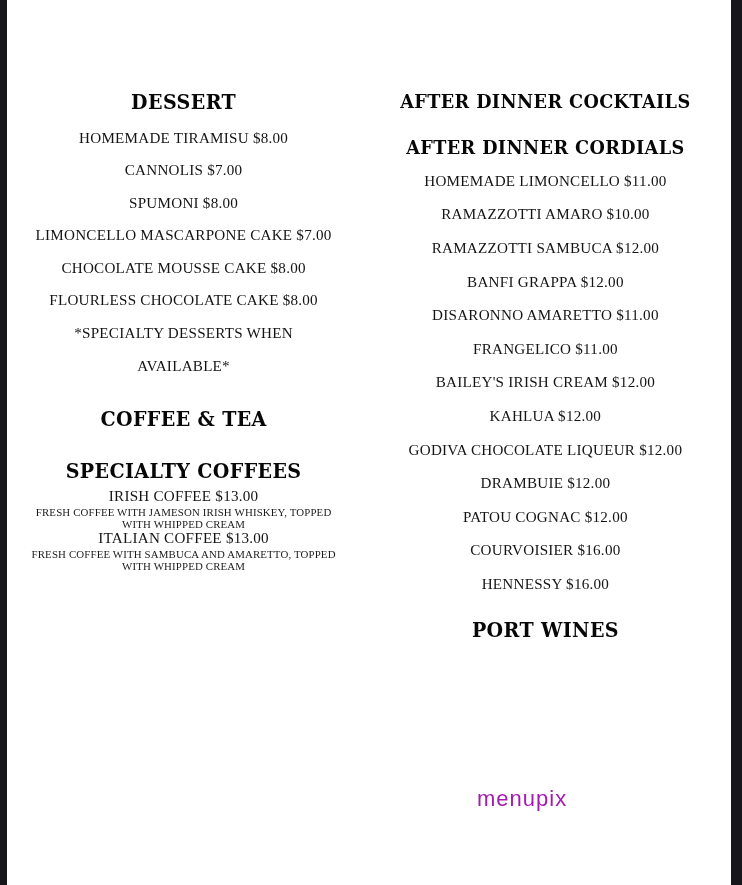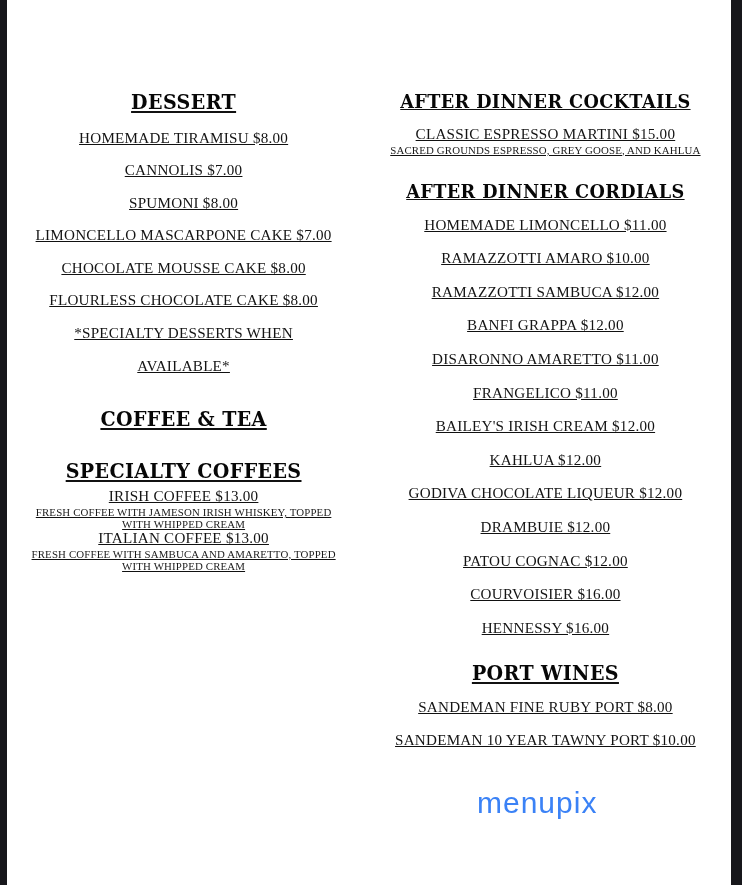--- a/index.html
+++ b/index.html
@@ -43,21 +43,20 @@
     background: #ffffff;
   }
 
   .columns {
     position: absolute;
     top: 92px;
     left: 0;
     right: 6px;
     display: flex;
     align-items: flex-start;
-    text-decoration: underline;
   }
   .col {
     box-sizing: border-box;
   }
   .col.left  { width: 348px; padding-left: 18px; padding-right: 10px; }
   .col.right { width: 376px; padding-left: 14px; }
 
   
   .sec-title {
     text-align: center;
@@ -124,23 +123,23 @@
   .gap-coffee-specialty { height: 30px; }
   .gap-cocktails-cordials { height: 26px; }
   .gap-cordials-port    { height: 28px; }
 
   
   .watermark {
     position: absolute;
     left: 470px;
     top: 786px;
     font-family: "Liberation Sans", "DejaVu Sans", sans-serif;
-    font-size: 30px;
+    font-size: 22px;
     letter-spacing: 1px;
-    color: #3b82f6;
+    color: #a21caf;
     user-select: none;
     pointer-events: none;
   }
 </style>
 </head>
 <body>
 
 <div class="edge-bar left"></div>
 <div class="edge-bar right"></div>
 
@@ -186,24 +185,20 @@
         </div>
       </section>
 
     </div>
 
     <div class="col right">
 
       <section>
         <h2 class="sec-title small">AFTER DINNER COCKTAILS</h2>
         <div class="cocktail-list">
-          <div class="entry">
-            <div class="item">CLASSIC ESPRESSO MARTINI $15.00</div>
-            <div class="desc">SACRED GROUNDS ESPRESSO, GREY GOOSE, AND KAHLUA</div>
-          </div>
         </div>
       </section>
 
       <div class="gap-cocktails-cordials"></div>
 
       <section>
         <h2 class="sec-title small">AFTER DINNER CORDIALS</h2>
         <div class="cordial-list">
           <div class="item">HOMEMADE LIMONCELLO $11.00</div>
           <div class="item">RAMAZZOTTI AMARO $10.00</div>
@@ -218,24 +213,20 @@
           <div class="item">PATOU COGNAC $12.00</div>
           <div class="item">COURVOISIER $16.00</div>
           <div class="item">HENNESSY $16.00</div>
         </div>
       </section>
 
       <div class="gap-cordials-port"></div>
 
       <section>
         <h2 class="sec-title">PORT WINES</h2>
-        <div class="port-list">
-          <div class="item">SANDEMAN FINE RUBY PORT $8.00</div>
-          <div class="item">SANDEMAN 10 YEAR TAWNY PORT $10.00</div>
-        </div>
       </section>
 
     </div>
 
   </div>
 
   <div class="watermark">menupix</div>
 
 </div>
 

